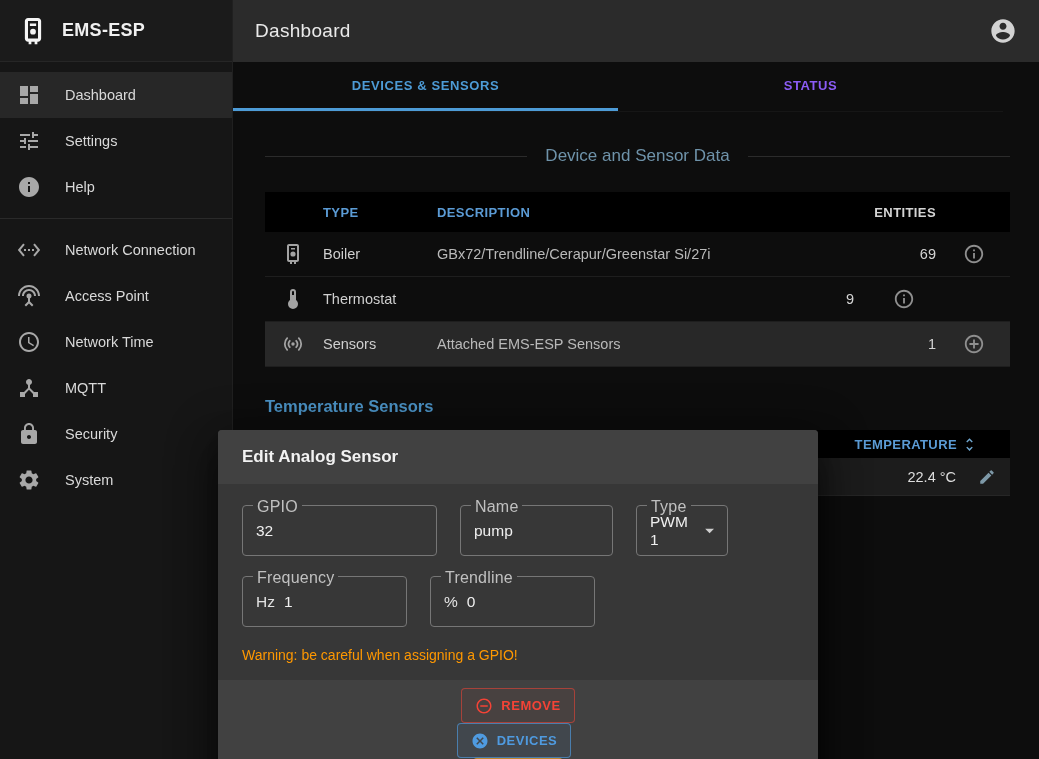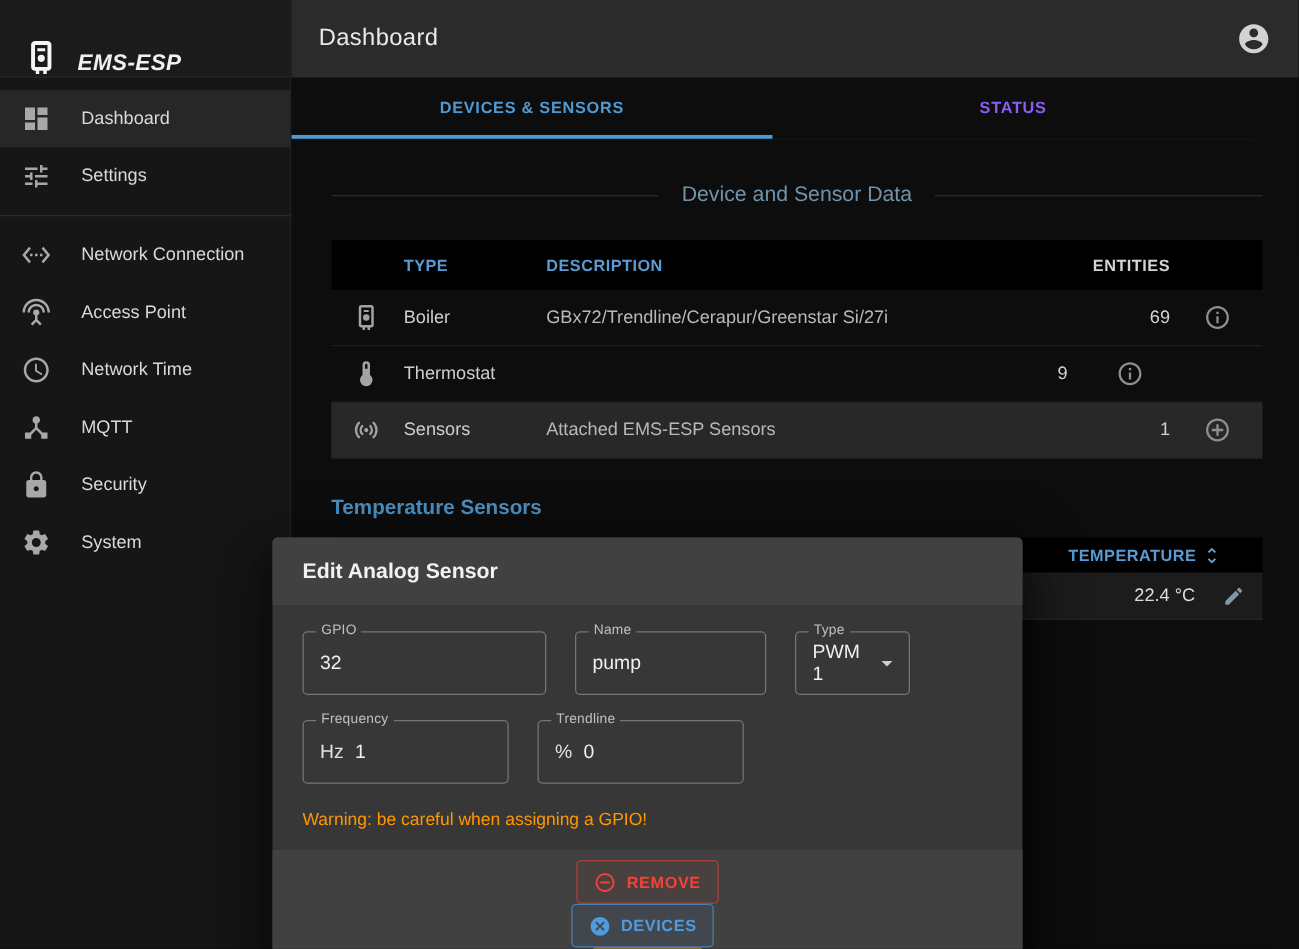--- a/index.html
+++ b/index.html
@@ -6,22 +6,22 @@
   html,body { width:1039px; height:759px; }
   body {
     font-family: "Liberation Sans", sans-serif;
     background:#0d0d0d; color:#e6e6e6; overflow:hidden; position:relative;
   }
   svg { display:block; }
 
   
   .sidebar { position:absolute; left:0; top:0; width:233px; height:759px;
     background:#161616; border-right:1px solid #202020; z-index:2; }
-  .sidebar-header { height:62px; background:#1b1b1b; display:flex; align-items:flex-end;
-    gap:14px; padding:0 18px; border-bottom:1px solid #262626;font-style:italic; }
+  .sidebar-header { height:62px; background:#1b1b1b; display:flex; align-items:center;
+    gap:14px; padding:0 18px; border-bottom:1px solid #262626; }
   .app-title { font-size:18px; font-weight:bold; color:#f0f0f0; letter-spacing:.3px; }
   .nav { padding-top:10px; }
   .nav-item { height:46px; display:flex; align-items:center; gap:24px; padding:0 17px;
     color:#d9d9d9; font-size:14.5px; cursor:pointer; }
   .nav-item.active { background:#272727; }
   .nav-icon { width:24px; height:24px; color:#a8a8a8; flex:0 0 24px; }
   .nav-divider { border-top:1px solid #2a2a2a; margin:8px 0; }
 
   
   .appbar { position:absolute; left:233px; top:0; width:806px; height:62px;
@@ -73,21 +73,21 @@
   .dialog { position:absolute; left:218px; top:430px; width:600px; background:#373737;
     border-radius:4px; z-index:5;
     box-shadow:0 11px 15px -7px rgba(0,0,0,.45), 0 24px 38px 3px rgba(0,0,0,.4), 0 9px 46px 8px rgba(0,0,0,.3); }
   .dialog-title { background:#414141; border-radius:4px 4px 0 0; padding:17px 24px;
     font-size:17px; font-weight:bold; color:#f2f2f2; }
   .dialog-body { padding:21px 24px 0 24px; }
   .field-row { display:flex; gap:23px; margin-bottom:20px; }
   .field { position:relative; height:51px; border:1px solid #767676; border-radius:4px;
     display:flex; align-items:center; padding:0 13px; background:transparent; }
   .field-label { position:absolute; top:-8px; left:10px; background:#373737; padding:0 4px;
-    font-size:11px; color:#c0c0c0; letter-spacing:.2px; }
+    font-size:16px; color:#c0c0c0; letter-spacing:.2px; }
   .field input { background:transparent; border:none; outline:none; color:#efefef;
     font-family:"Liberation Sans",sans-serif; font-size:15.5px; width:100%; }
   .field .unit { color:#e2e2e2; font-size:15.5px; margin-right:9px; }
   .f-gpio { width:195px; } .f-name { width:153px; } .f-type { width:92px; justify-content:space-between; cursor:pointer; }
   .f-freq { width:165px; } .f-duty { width:165px; }
   .select-value { font-size:15.5px; color:#efefef; }
   .caret-icon { width:22px; height:22px; color:#cfcfcf; margin-right:-6px; }
   .warning { color:#ff9800; font-size:14px; margin:10px 0 17px 0; }
   .dialog-footer { background:#414141; border-radius:0 0 4px 4px; padding:8px 8px;
     display:flex; align-items:center;flex-direction:column; }
@@ -122,20 +122,28 @@
       <span>Dashboard</span>
     </div>
     <div class="nav-item">
       <span class="nav-icon">
         <svg viewBox="0 0 24 24" fill="currentColor">
             <path d="M3 17v2h6v-2H3zM3 5v2h10V5H3zm10 16v-2h8v-2h-8v-2h-2v6h2zM7 9v2H3v2h4v2h2V9H7zm14 4v-2H11v2h10zm-6-4h2V7h4V5h-4V3h-2v6z"></path>
           </svg>
       </span>
       <span>Settings</span>
     </div>
+    <div class="nav-item">
+      <span class="nav-icon">
+        <svg viewBox="0 0 24 24" fill="currentColor">
+            <path d="M12 2C6.48 2 2 6.48 2 12s4.48 10 10 10 10-4.48 10-10S17.52 2 12 2zm1 15h-2v-6h2v6zm0-8h-2V7h2v2z"></path>
+          </svg>
+      </span>
+      <span>Help</span>
+    </div>
     <div class="nav-divider"></div>
     <div class="nav-item">
       <span class="nav-icon">
         <svg viewBox="0 0 24 24" fill="currentColor">
             <path d="M7.77 6.76 6.23 5.48.82 12l5.41 6.52 1.54-1.28L3.42 12l4.35-5.24zM7 13h2v-2H7v2zm10-2h-2v2h2v-2zm-6 2h2v-2h-2v2zm6.77-7.52-1.54 1.28L20.58 12l-4.35 5.24 1.54 1.28L23.18 12l-5.41-6.52z"></path>
           </svg>
       </span>
       <span>Network Connection</span>
     </div>
     <div class="nav-item">

